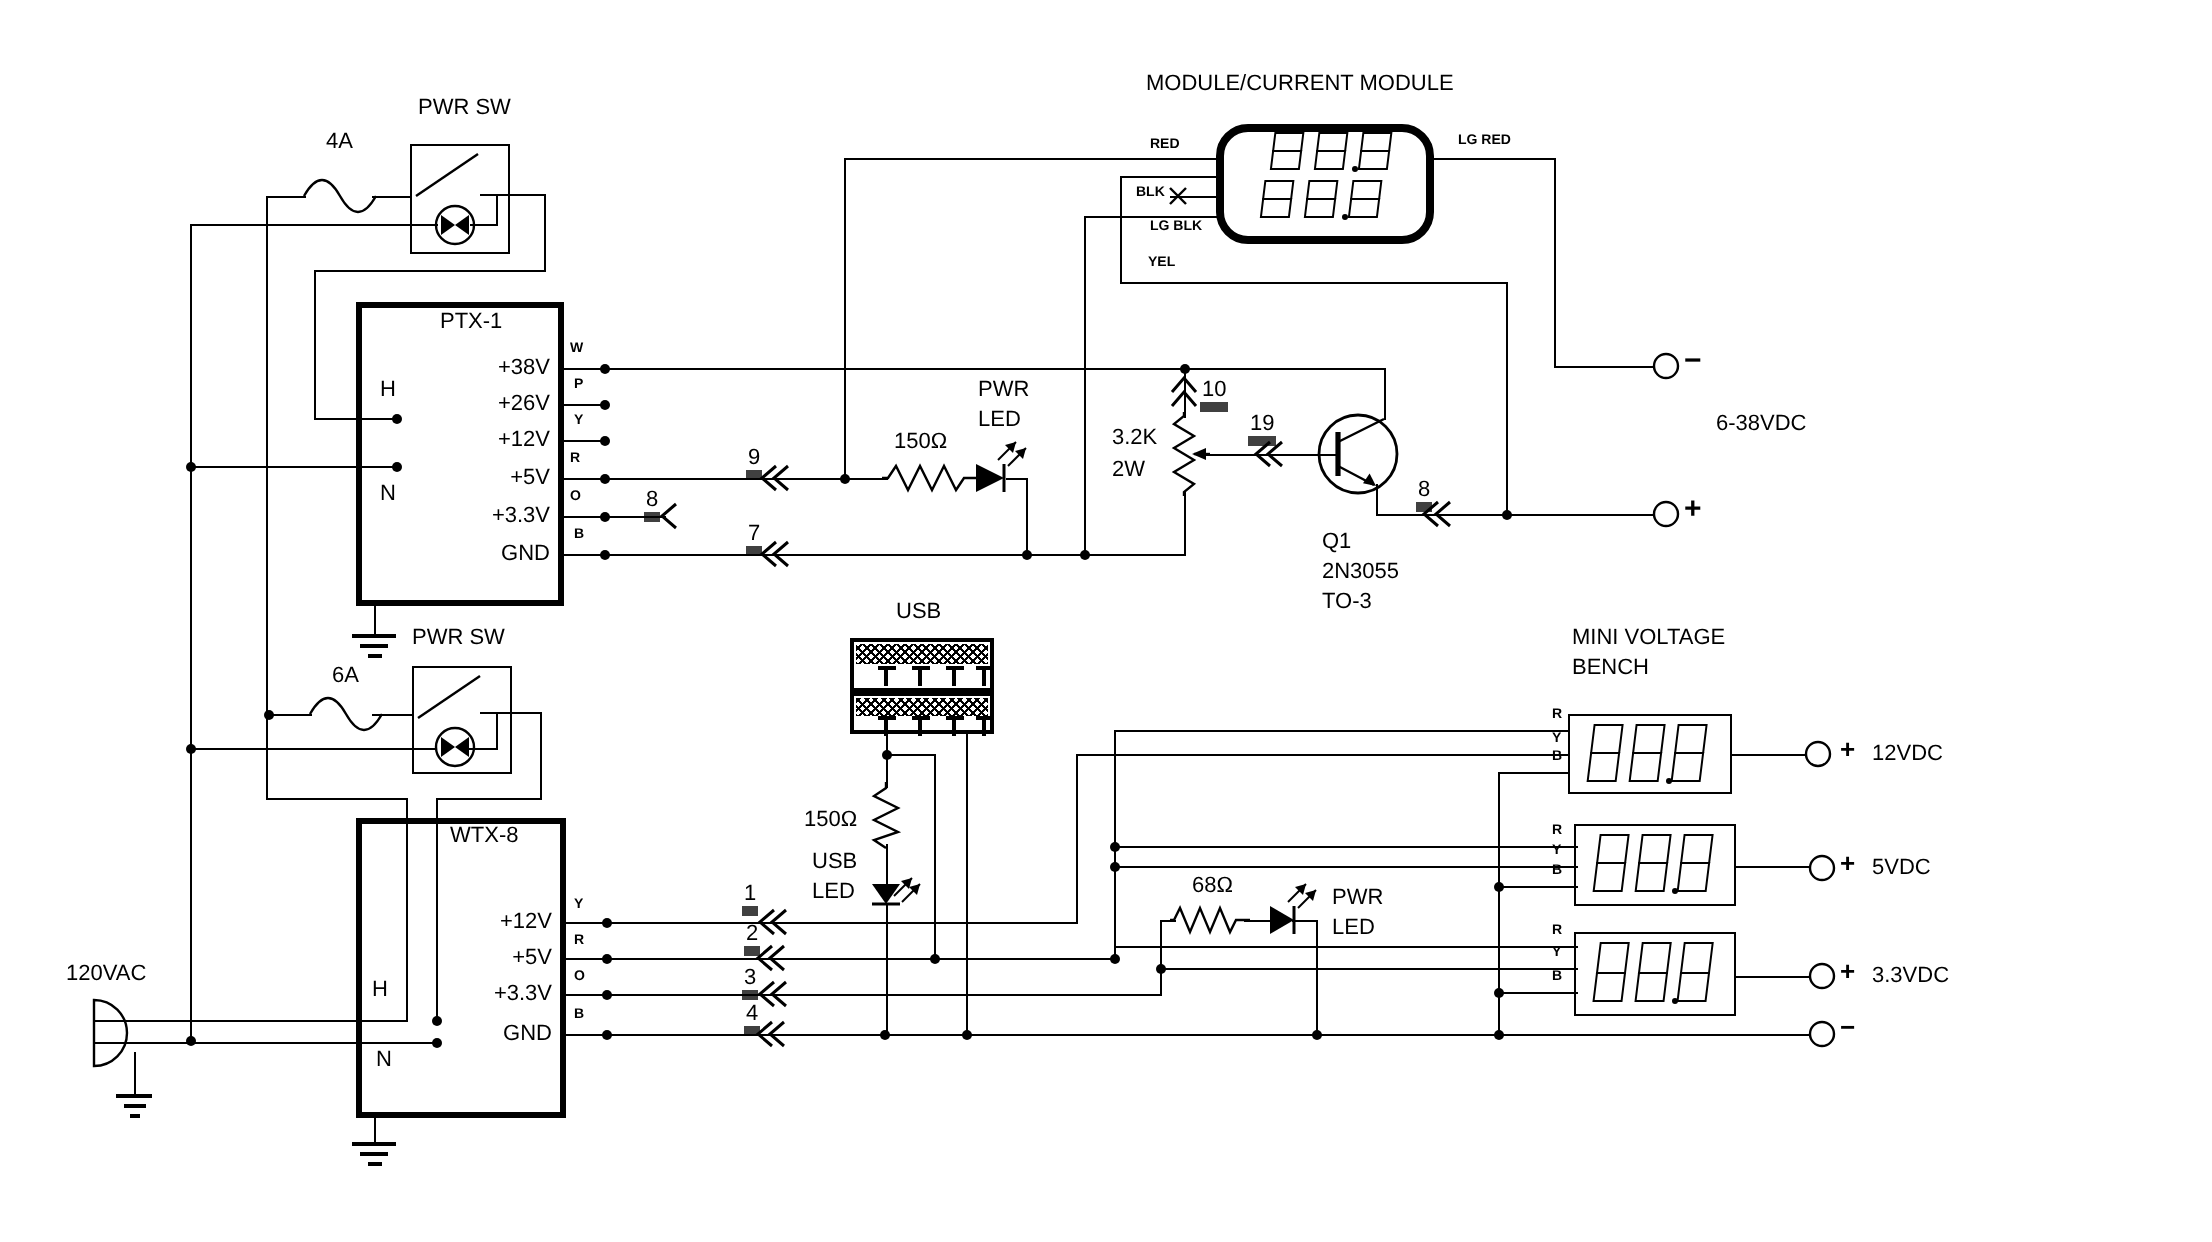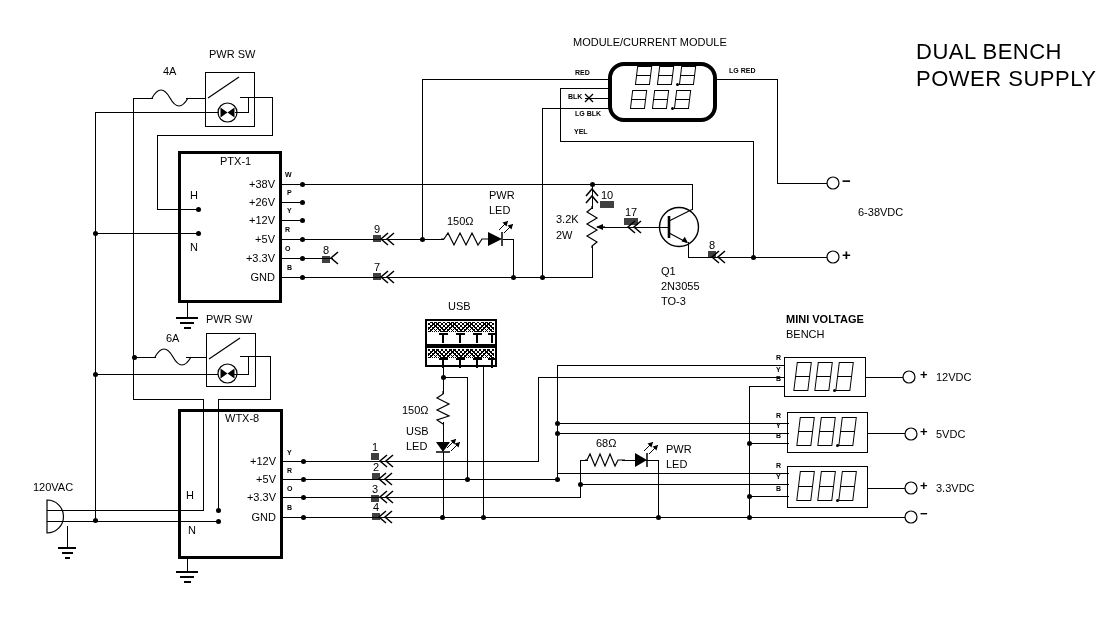--- a/index.html
+++ b/index.html
@@ -13,21 +13,21 @@
   #s .vcbox{position:absolute;border:4px solid #000;border-radius:16px;box-sizing:border-box;background:#fff;}
   #s .mbox{position:absolute;border:1.5px solid #000;box-sizing:border-box;background:#fff;}
   #s .usb{position:absolute;border:2px solid #000;box-sizing:border-box;background:#fff;}
   #s .hatch{position:absolute;background:
       repeating-linear-gradient(45deg,#000 0 1px,transparent 1px 3px),
       repeating-linear-gradient(-45deg,#000 0 1px,transparent 1px 3px);}
   #s .bar{position:absolute;background:#000;}
   #s span{position:absolute;white-space:nowrap;}
   .t{font-size:11px;line-height:12px;}
   .ts{font-size:7px;font-weight:bold;line-height:8px;}
-  .tn{font-size:11px;line-height:12px;border-bottom:7px solid #404040;padding:0 1px;}
+  .tn{font-size:11px;line-height:12px;border-bottom:5px solid #404040;padding:0 1px;}
   .big{font-size:22px;line-height:24px;letter-spacing:.5px;}
   .sign{font-size:15px;font-weight:bold;line-height:15px;}
   .sign2{font-size:13px;font-weight:bold;line-height:13px;}
   .ra{text-align:right;width:60px;display:inline-block;}
   .seg{position:absolute;}
   .seg div{position:absolute;left:0;width:100%;border:1.2px solid #000;box-sizing:border-box;}
 </style>
 </head>
 <body>
 
@@ -84,21 +84,21 @@
   <span class="ts" style="left:575px;top:69px;">RED</span>
   <span class="ts" style="left:568px;top:93px;">BLK</span>
   <span class="ts" style="left:575px;top:110px;">LG BLK</span>
   <span class="ts" style="left:574px;top:128px;">YEL</span>
   <span class="ts" style="left:729px;top:67px;">LG RED</span>
 
   <span class="tn" style="left:373px;top:223px;">9</span>
   <span class="tn" style="left:322px;top:244px;">8</span>
   <span class="tn" style="left:373px;top:261px;">7</span>
   <span class="tn" style="left:600px;top:189px;">10</span>
-  <span class="tn" style="left:624px;top:206px;">17</span>
+  <span class="tn" style="left:624px;top:206px;">19</span>
   <span class="tn" style="left:708px;top:239px;">8</span>
   <span class="tn" style="left:371px;top:441px;">1</span>
   <span class="tn" style="left:372px;top:461px;">2</span>
   <span class="tn" style="left:371px;top:483px;">3</span>
   <span class="tn" style="left:372px;top:501px;">4</span>
 
   <span class="t" style="left:447px;top:215px;">150Ω</span>
   <span class="t" style="left:489px;top:189px;">PWR</span>
   <span class="t" style="left:489px;top:204px;">LED</span>
   <span class="t" style="left:556px;top:213px;">3.2K</span>
@@ -111,42 +111,40 @@
   <span class="sign" style="left:842px;top:247px;">+</span>
 
   <span class="t" style="left:448px;top:300px;">USB</span>
   <span class="t" style="left:402px;top:404px;">150Ω</span>
   <span class="t" style="left:406px;top:425px;">USB</span>
   <span class="t" style="left:406px;top:440px;">LED</span>
   <span class="t" style="left:596px;top:437px;">68Ω</span>
   <span class="t" style="left:666px;top:443px;">PWR</span>
   <span class="t" style="left:666px;top:458px;">LED</span>
 
-  <span class="t" style="left:786px;top:313px;font-weight:bold;">MINI VOLTAGE</span>
+  <span class="t" style="left:786px;top:313px;">MINI VOLTAGE</span>
   <span class="t" style="left:786px;top:328px;">BENCH</span>
   <span class="ts" style="left:776px;top:354px;">R</span>
   <span class="ts" style="left:776px;top:366px;">Y</span>
   <span class="ts" style="left:776px;top:375px;">B</span>
   <span class="ts" style="left:776px;top:412px;">R</span>
   <span class="ts" style="left:776px;top:422px;">Y</span>
   <span class="ts" style="left:776px;top:432px;">B</span>
   <span class="ts" style="left:776px;top:462px;">R</span>
   <span class="ts" style="left:776px;top:473px;">Y</span>
   <span class="ts" style="left:776px;top:485px;">B</span>
 
   <span class="sign2" style="left:920px;top:368px;">+</span>
   <span class="t" style="left:936px;top:371px;">12VDC</span>
   <span class="sign2" style="left:920px;top:425px;">+</span>
   <span class="t" style="left:936px;top:428px;">5VDC</span>
   <span class="sign2" style="left:920px;top:479px;">+</span>
   <span class="t" style="left:936px;top:482px;">3.3VDC</span>
   <span class="sign2" style="left:920px;top:507px;">−</span>
 
-  <span class="big" style="left:916px;top:40px;">DUAL BENCH</span>
-  <span class="big" style="left:916px;top:67px;">POWER SUPPLY</span>
 <div class="wh" style="left: 133px; top: 98px; width: 20px;"></div>
     <div class="wh" style="left: 186px; top: 98px; width: 20px;"></div>
     <div class="wh" style="left: 240px; top: 97px; width: 33px;"></div>
     <div class="wh" style="left: 157px; top: 135px; width: 116px;"></div>
     <div class="wh" style="left: 157px; top: 209px; width: 42px;"></div>
     <div class="wh" style="left: 95px; top: 233px; width: 104px;"></div>
     <div class="wh" style="left: 95px; top: 112px; width: 124px;"></div>
     <div class="wh" style="left: 235px; top: 112px; width: 14px;"></div>
     <div class="wh" style="left: 282px; top: 184px; width: 411px;"></div>
     <div class="wh" style="left: 282px; top: 202px; width: 21px;"></div>

